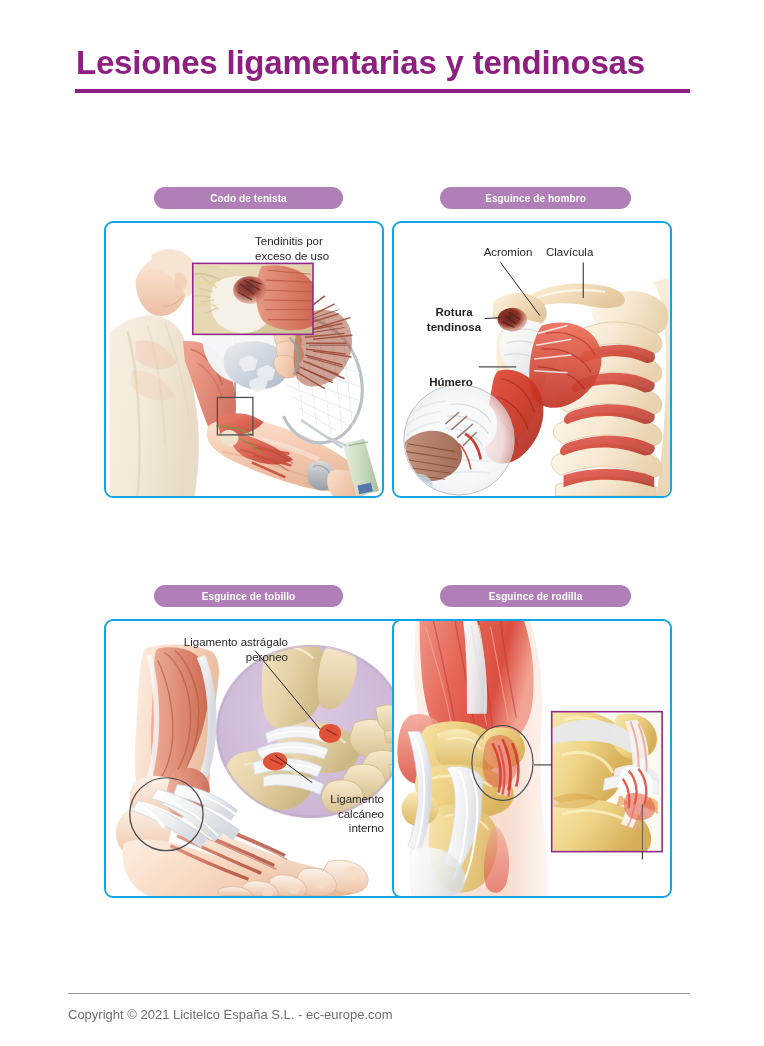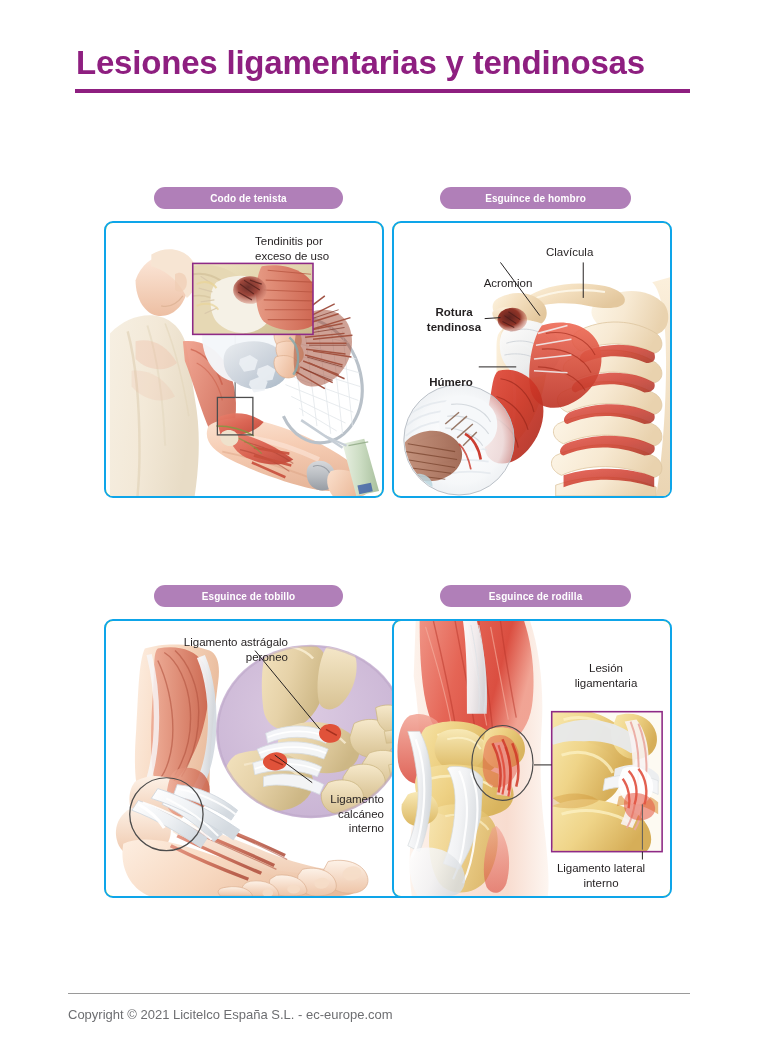--- a/index.html
+++ b/index.html
@@ -548,21 +548,21 @@
 
           <path d="M72,214 C80,218 86,228 88,240" stroke="#c6281a" stroke-width="2.6" fill="none" opacity="0.9"></path>
           <path d="M66,224 C72,230 76,240 78,250" stroke="#c6281a" stroke-width="1.8" fill="none" opacity="0.75"></path>
 
           <path d="M12,258 C22,252 34,254 38,262 C42,270 34,276 22,274 C12,272 8,264 12,258 Z" fill="#bcd6de" opacity="0.85"></path>
         </g>
       </g>
     </g>
   </svg>
 
-  <div class="anno" style="left:74px; top:22px; width:80px; text-align:center;margin-top:31px;">Acromion</div>
+  <div class="anno" style="left:74px; top:22px; width:80px; text-align:center;">Acromion</div>
   <div class="anno" style="left:152px; top:22px; width:80px; ">Clavícula</div>
   <div class="anno rt" style="left:24px; top:82px; width:72px;">Rotura
 tendinosa</div>
   <div class="anno rt" style="left:18px; top:132px; width:78px;margin-top:20px;">Húmero</div>
 
   <svg style="position:absolute; left:0; top:0; width:100%; height:100%; pointer-events:none;" viewBox="0 0 280 277">
     <path d="M108,40 L148,94" stroke="#231f20" stroke-width="1" fill="none"></path>
     <path d="M192,40 L192,76" stroke="#231f20" stroke-width="1" fill="none"></path>
     <path d="M92,97 L108,96" stroke="#231f20" stroke-width="1" fill="none"></path>
     <path d="M86,146 L124,146" stroke="#231f20" stroke-width="1" fill="none"></path>
@@ -948,24 +948,20 @@
           <path d="M236,176 C248,172 260,176 264,186 C268,196 258,204 246,202
                  C234,200 230,186 236,176 Z" fill="#e4543f" opacity="0.55"></path>
 
           <path d="M252,186 L252,232" stroke="#5b5b5b" stroke-width="1" fill="none"></path>
         </g>
         <rect x="160" y="92" width="112" height="142" fill="none" stroke="#8e2a86" stroke-width="1.6"></rect>
       </g>
     </g>
   </svg>
 
-  <div class="anno ctr" style="left:152px; top:40px; width:120px;">Lesión
-ligamentaria</div>
-  <div class="anno ctr" style="left:140px; top:240px; width:134px;">Ligamento lateral
-interno</div>
   <svg style="position:absolute; left:0; top:0; width:100%; height:100%; pointer-events:none;" viewBox="0 0 280 279">
     <path d="M142,146 L160,146" stroke="#231f20" stroke-width="1" fill="none"></path>
     <path d="M252,234 L252,242" stroke="#231f20" stroke-width="1" fill="none"></path>
   </svg>
 </div>
 
 <div class="footer-rule"></div>
 <div class="footer-text">Copyright © 2021 Licitelco España S.L. - ec-europe.com</div>
 
 </body></html>

